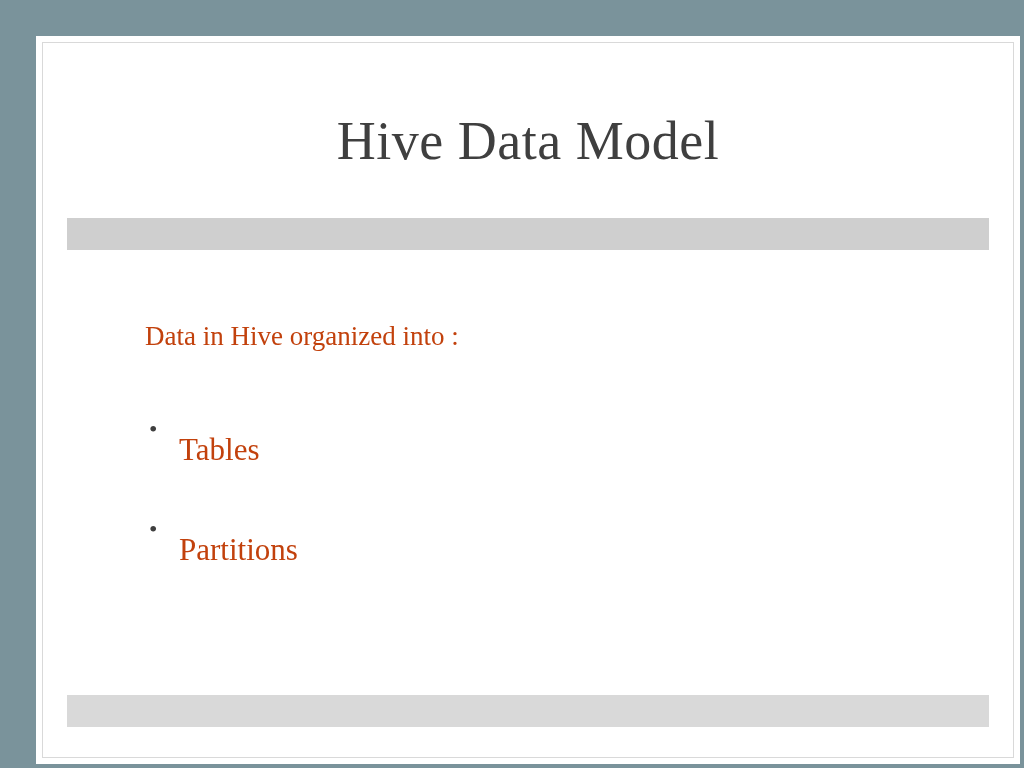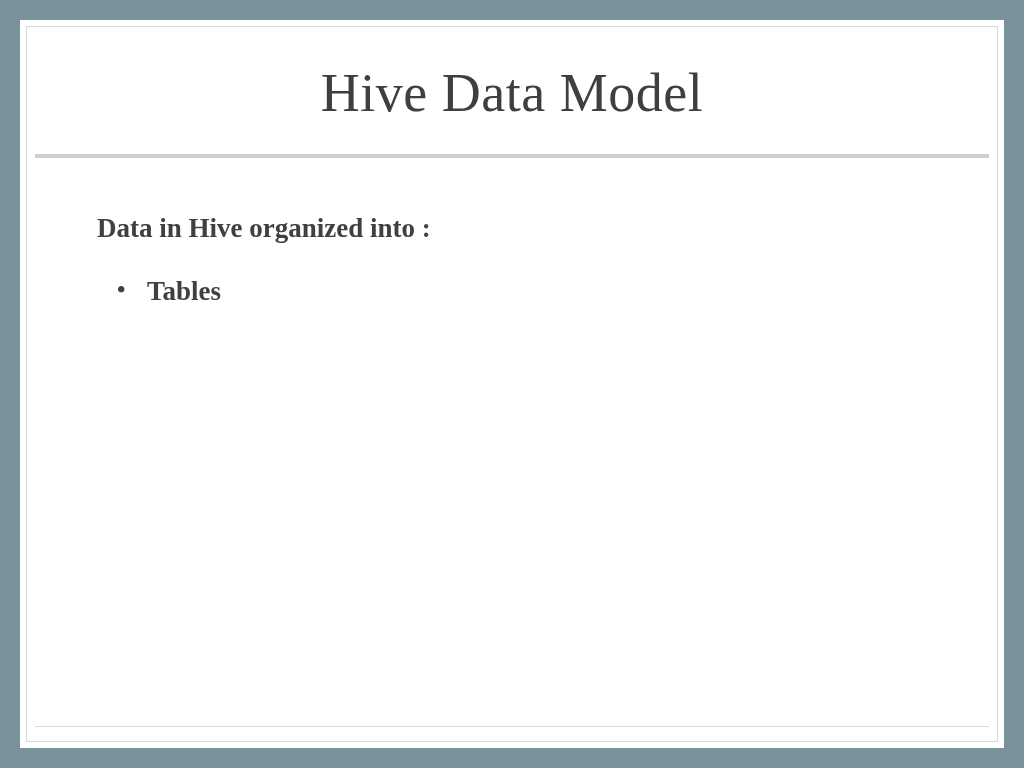--- a/index.html
+++ b/index.html
@@ -1,17 +1,17 @@
 <!DOCTYPE html>
 <html><head>
   <meta charset="utf-8">
   <style>
     * {
       margin: 0;
-      padding: 0;
+      padding: 16px;
       box-sizing: border-box;
     }
     body {
       width: 1024px;
       height: 768px;
       background: #7a939b;
       display: flex;
       align-items: center;
       justify-content: center;
       font-family: Georgia, 'Times New Roman', serif;
@@ -40,33 +40,32 @@
       letter-spacing: 0.5px;
     }
     .divider {
       height: 4px;
       background: #cfcfcf;
       margin: 0 8px;
     }
     .content-section {
       flex: 1;
       padding: 55px 70px 20px 70px;
-      color: #404040;
-      font-weight: bold;
+      color: #c2410c;
     }
     .intro-text {
       font-size: 27px;
       margin-bottom: 32px;
     }
     .bullet-list {
       list-style: none;
       padding-left: 20px;
     }
     .bullet-item {
-      font-size: 27px;
+      font-size: 31px;
       margin-bottom: 32px;
       position: relative;
       padding-left: 30px;
     }
     .bullet-item::before {
       content: "•";
       position: absolute;
       left: 0;
       top: 0;
       font-size: 24px;
@@ -84,17 +83,18 @@
 <div class="slide-outer">
   <div class="slide-inner">
     <div class="title-section">
       <h1 class="slide-title">Hive Data Model</h1>
     </div>
     <div class="divider"></div>
     <div class="content-section">
       <p class="intro-text">Data in Hive organized into :</p>
       <ul class="bullet-list">
         <li class="bullet-item">Tables</li>
+        <li class="bullet-item">Partitions</li>
       </ul>
     </div>
     <div class="footer-line"></div>
   </div>
 </div>
 
 </body></html>

